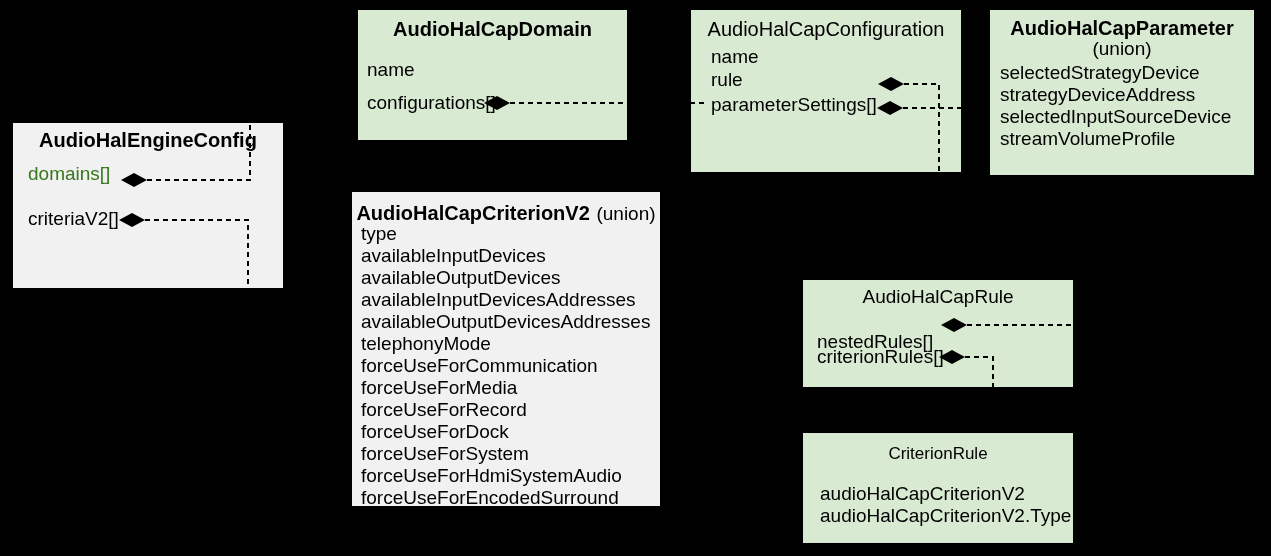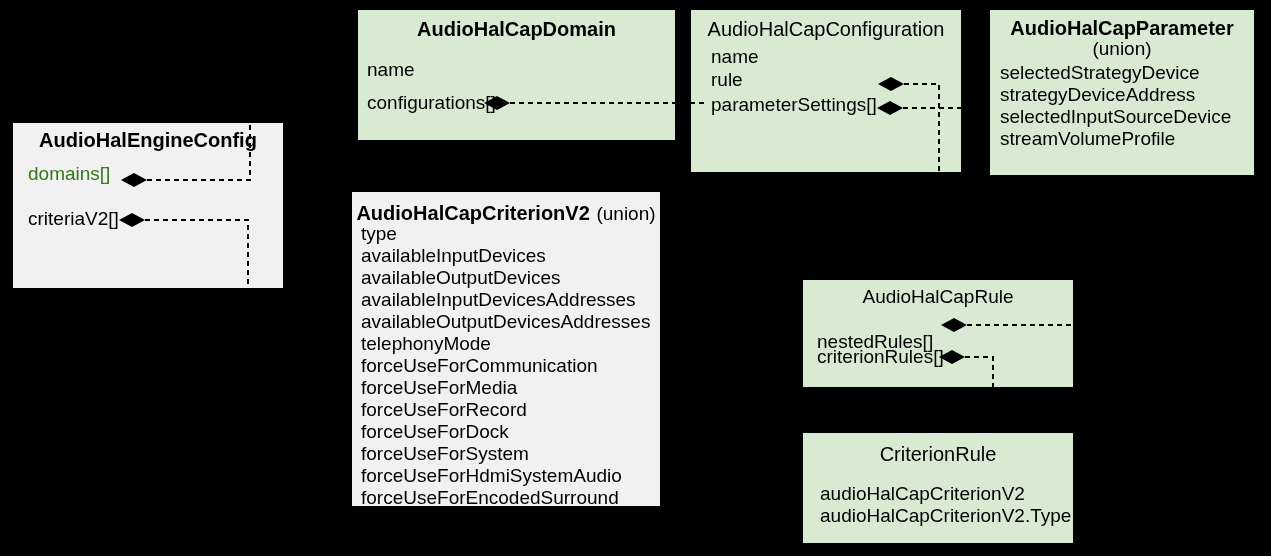--- a/index.html
+++ b/index.html
@@ -33,21 +33,21 @@
   }
   .row.green{color:var(--field-green,#38761d);}
 
   
   #box-engine{left:13px;top:123px;width:270px;height:165px;}
   #box-engine .title{top:6px;}
   #box-engine .row{left:15px;}
   #box-engine .row:nth-child(1){top:40px;}
   #box-engine .row:nth-child(2){top:85px;}
 
-  #box-domain{left:358px;top:10px;width:317px;height:130px;}
+  #box-domain{left:358px;top:10px;width:269px;height:130px;}
   #box-domain .title{top:8px;}
   #box-domain .row{left:9px;}
   #box-domain .row:nth-child(1){top:49px;}
   #box-domain .row:nth-child(2){top:82px;}
 
   #box-configuration{left:691px;top:10px;width:270px;height:162px;}
   #box-configuration .title{top:8px;}
   #box-configuration .row{left:20px;}
   #box-configuration .row:nth-child(1){top:36px;}
   #box-configuration .row:nth-child(2){top:59px;}
@@ -80,21 +80,21 @@
   #box-criterion .row:nth-child(13){top:295px;}
   #box-criterion .row:nth-child(14){top:317px;}
 
   #box-rule{left:803px;top:280px;width:270px;height:107px;}
   #box-rule .title{top:6px;font-size:19px;}
   #box-rule .row{left:14px;}
   #box-rule .row:nth-child(1){top:51px;}
   #box-rule .row:nth-child(2){top:66px;}
 
   #box-criterion-rule{left:803px;top:433px;width:270px;height:110px;}
-  #box-criterion-rule .title{top:10px;font-size:20px;}
+  #box-criterion-rule .title{top:10px;font-size:17px;}
   #box-criterion-rule .row{left:17px;}
   #box-criterion-rule .row:nth-child(1){top:50px;}
   #box-criterion-rule .row:nth-child(2){top:72px;}
 
   
   .overlay{position:absolute;left:0;top:0;pointer-events:none;}
   .conn path{
     fill:none;
     stroke:var(--line,#000);
     stroke-width:2;

